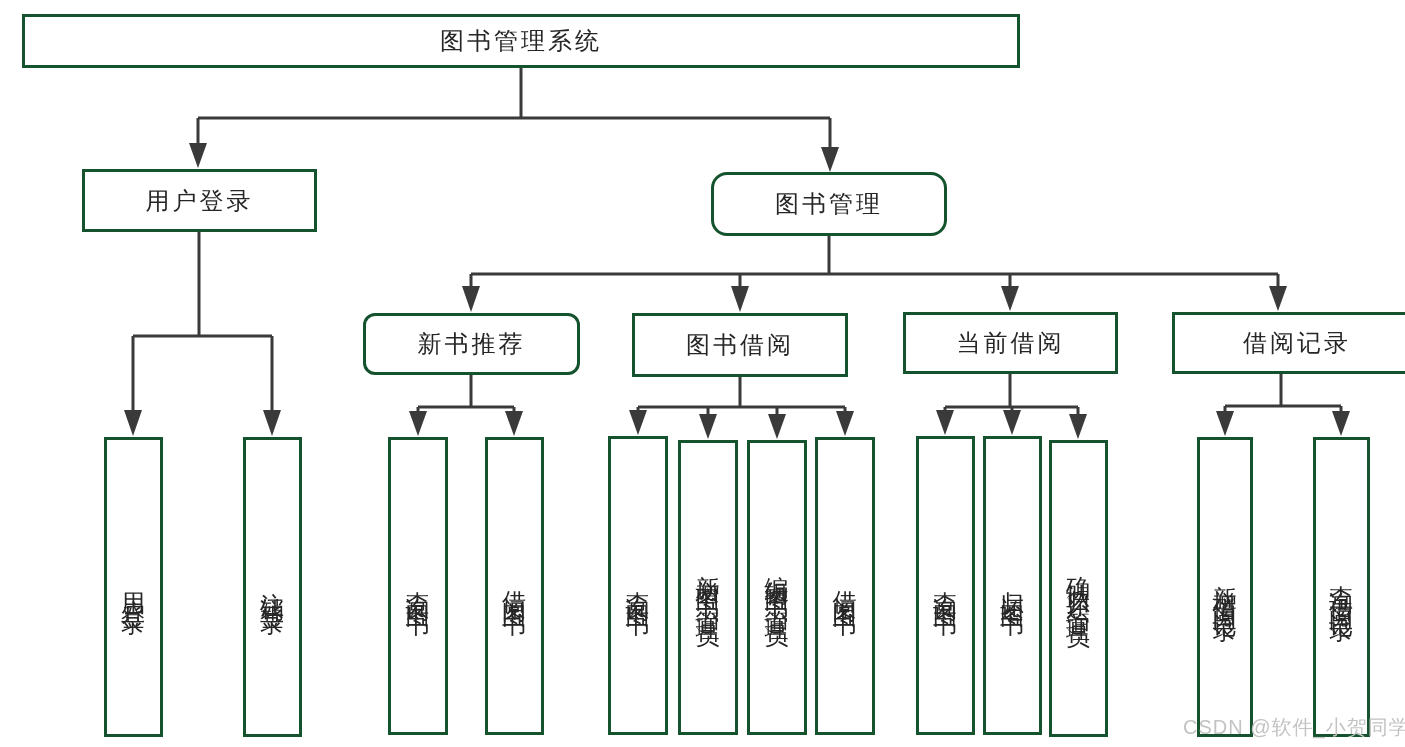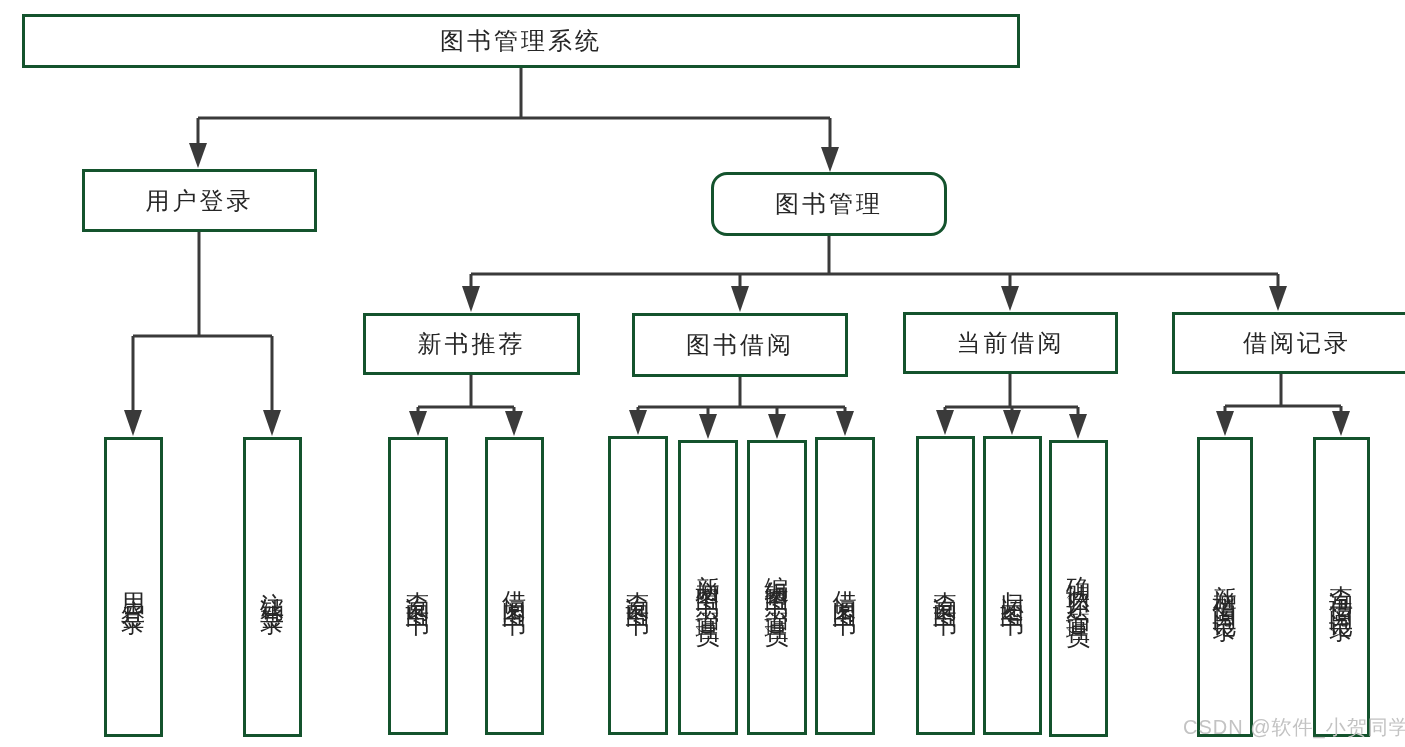--- a/index.html
+++ b/index.html
@@ -113,21 +113,21 @@
     <span class="hlabel">图书管理系统</span>
   </div>
 
   <div class="node" style="left:82px; top:169px; width:235px; height:63px;">
     <span class="hlabel">用户登录</span>
   </div>
   <div class="node" style="left:711px; top:172px; width:236px; height:64px;border-radius:16px;">
     <span class="hlabel">图书管理</span>
   </div>
 
-  <div class="node" style="left:363px; top:313px; width:217px; height:62px;">
+  <div class="node" style="left:363px; top:313px; width:217px; height:62px;border-radius:12px;">
     <span class="hlabel">新书推荐</span>
   </div>
   <div class="node" style="left:632px; top:313px; width:216px; height:64px;">
     <span class="hlabel">图书借阅</span>
   </div>
   <div class="node" style="left:903px; top:312px; width:215px; height:62px;">
     <span class="hlabel">当前借阅</span>
   </div>
   <div class="node" style="left:1172px; top:312px; width:250px; height:62px;">
     <span class="hlabel">借阅记录</span>

